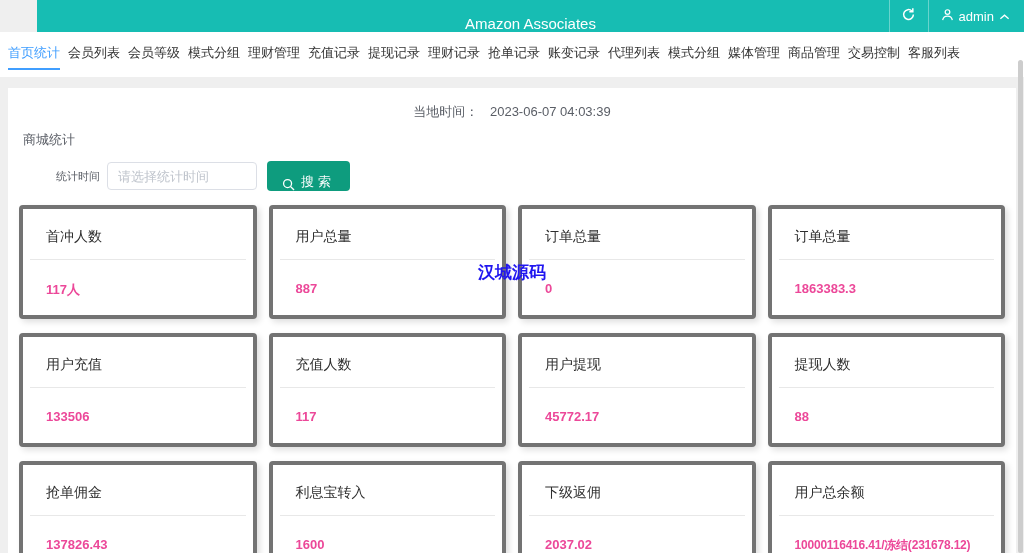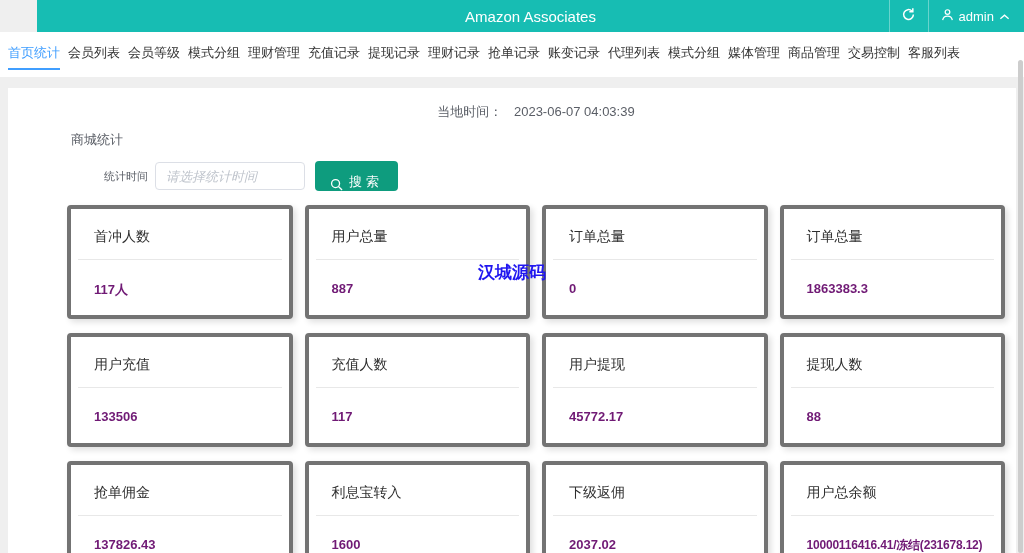--- a/index.html
+++ b/index.html
@@ -5,21 +5,21 @@
   html,body{margin:0;padding:0;}
   body{
     width:1024px;height:553px;overflow:hidden;position:relative;
     background:#efefef;
     font-family:"Liberation Sans","DejaVu Sans",sans-serif;
     -webkit-font-smoothing:antialiased;
   }
   
   .header{
     position:relative;height:32px;background:#17bdb3;color:#fff;
-    display:flex;align-items:center;margin-left:37px;
+    display:flex;align-items:flex-end;margin-left:37px;
   }
   .header-title{
     position:absolute;left:50%;transform:translateX(-50%);
     font-size:15px;color:#fff;white-space:nowrap;
   }
   .header-right{
     margin-left:auto;display:flex;align-items:stretch;height:100%;
   }
   .header-refresh{
     width:38px;display:flex;align-items:center;justify-content:center;
@@ -36,40 +36,39 @@
     background:#fff;height:45px;padding-left:8px;
     display:flex;align-items:flex-start;white-space:nowrap;
   }
   .tab{
     font-size:13px;color:#333;padding:12px 0 6px 0;margin-right:8px;
     cursor:pointer;border-bottom:2px solid transparent;
   }
   .tab.active{color:#409eff;border-bottom-color:#409eff;}
   
   .panel{
-    margin:11px 8px 0 8px;background:#fff;height:465px;position:relative;padding-left:48px;
+    margin:11px 8px 0 8px;background:#fff;height:465px;position:relative;
   }
   .time-row{
     padding-top:15px;text-align:center;font-size:13px;color:#5a5e66;
   }
   .time-row .t-label{margin-right:8px;}
   .section-label{
     margin:10px 0 0 15px;font-size:13px;color:#5a5e66;
   }
   .filter-row{
     margin-top:12px;display:flex;align-items:center;
   }
   .filter-label{
     width:92px;text-align:right;font-size:11px;color:#5a5e66;flex:none;
   }
   .filter-input{
     margin-left:7px;width:128px;height:26px;border:1px solid #dcdfe6;
     border-radius:4px;font-size:13px;padding:0 10px;color:#333;outline:none;
     font-family:inherit;
-    font-style:italic;
   }
   .filter-input::placeholder{color:#bfc4cc;}
   .search-btn{
     margin-left:10px;height:30px;padding:0 15px;background:#0e9c7e;
     border:none;border-radius:4px;color:#fff;font-size:13px;
     display:flex;align-items:flex-end;gap:6px;cursor:pointer;
     font-family:inherit;letter-spacing:4px;
   }
   .search-btn svg{flex:none;}
   
@@ -80,21 +79,21 @@
   }
   .card{
     background:#fff;border:4px solid #737373;border-radius:4px;
     box-shadow:3px 3px 6px rgba(0,0,0,.13);height:106px;overflow:hidden;
   }
   .card-title{
     padding:19px 20px 13px 23px;font-size:14px;color:#2e2e2e;
   }
   .card-divider{height:1px;background:#e8e8e8;margin:0 7px;}
   .card-value{
-    margin:21px 8px 0 23px;font-size:13px;font-weight:700;color:#701a75;
+    margin:21px 8px 0 23px;font-size:13px;font-weight:700;color:#ec4899;
     white-space:nowrap;
   }
   .card:nth-child(12) .card-value{font-size:12px;letter-spacing:-.2px;}
   
   .watermark{
     position:absolute;left:50%;top:261px;transform:translateX(-50%);
     font-size:17px;font-weight:700;color:#2016f0;z-index:40;
     pointer-events:none;white-space:nowrap;
   }
   

